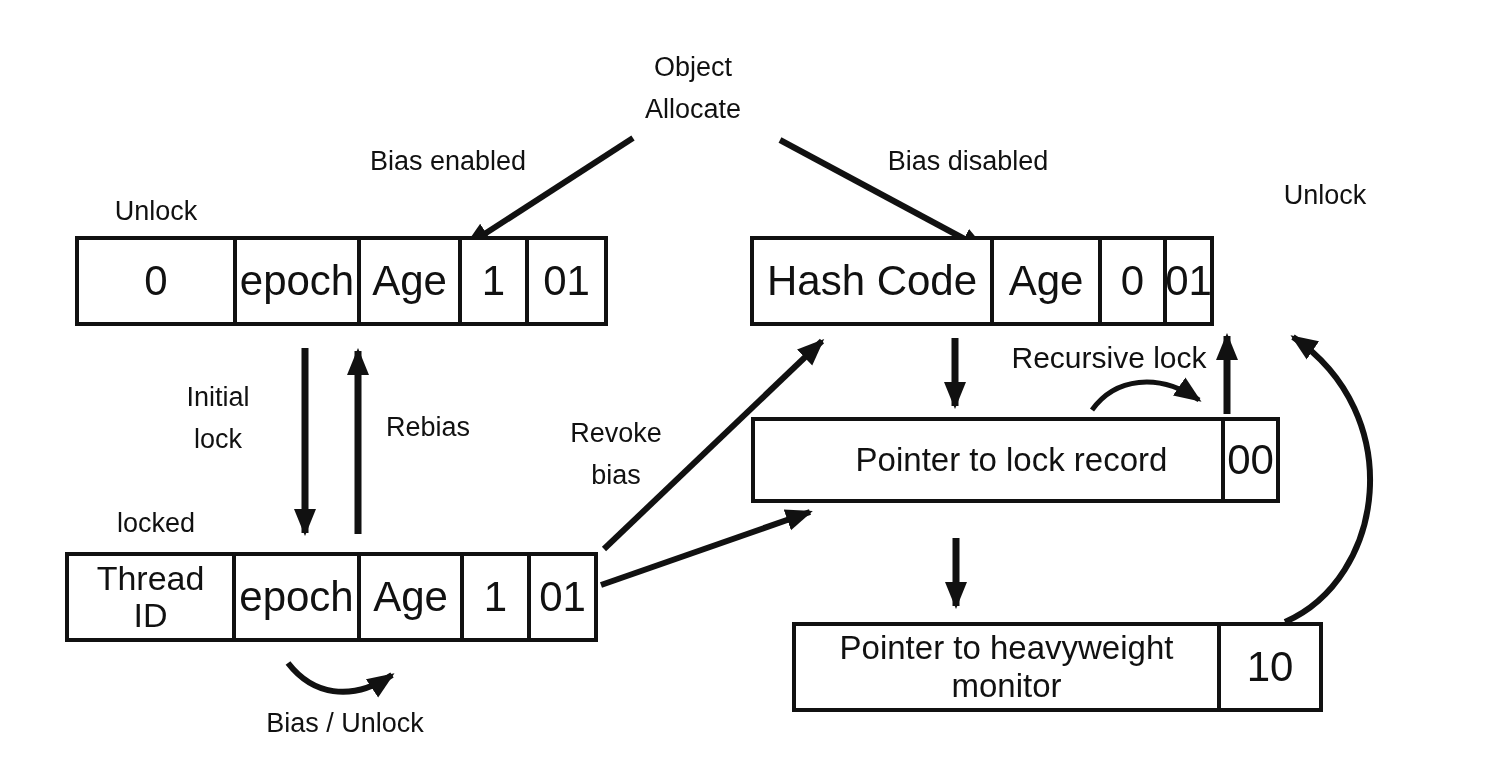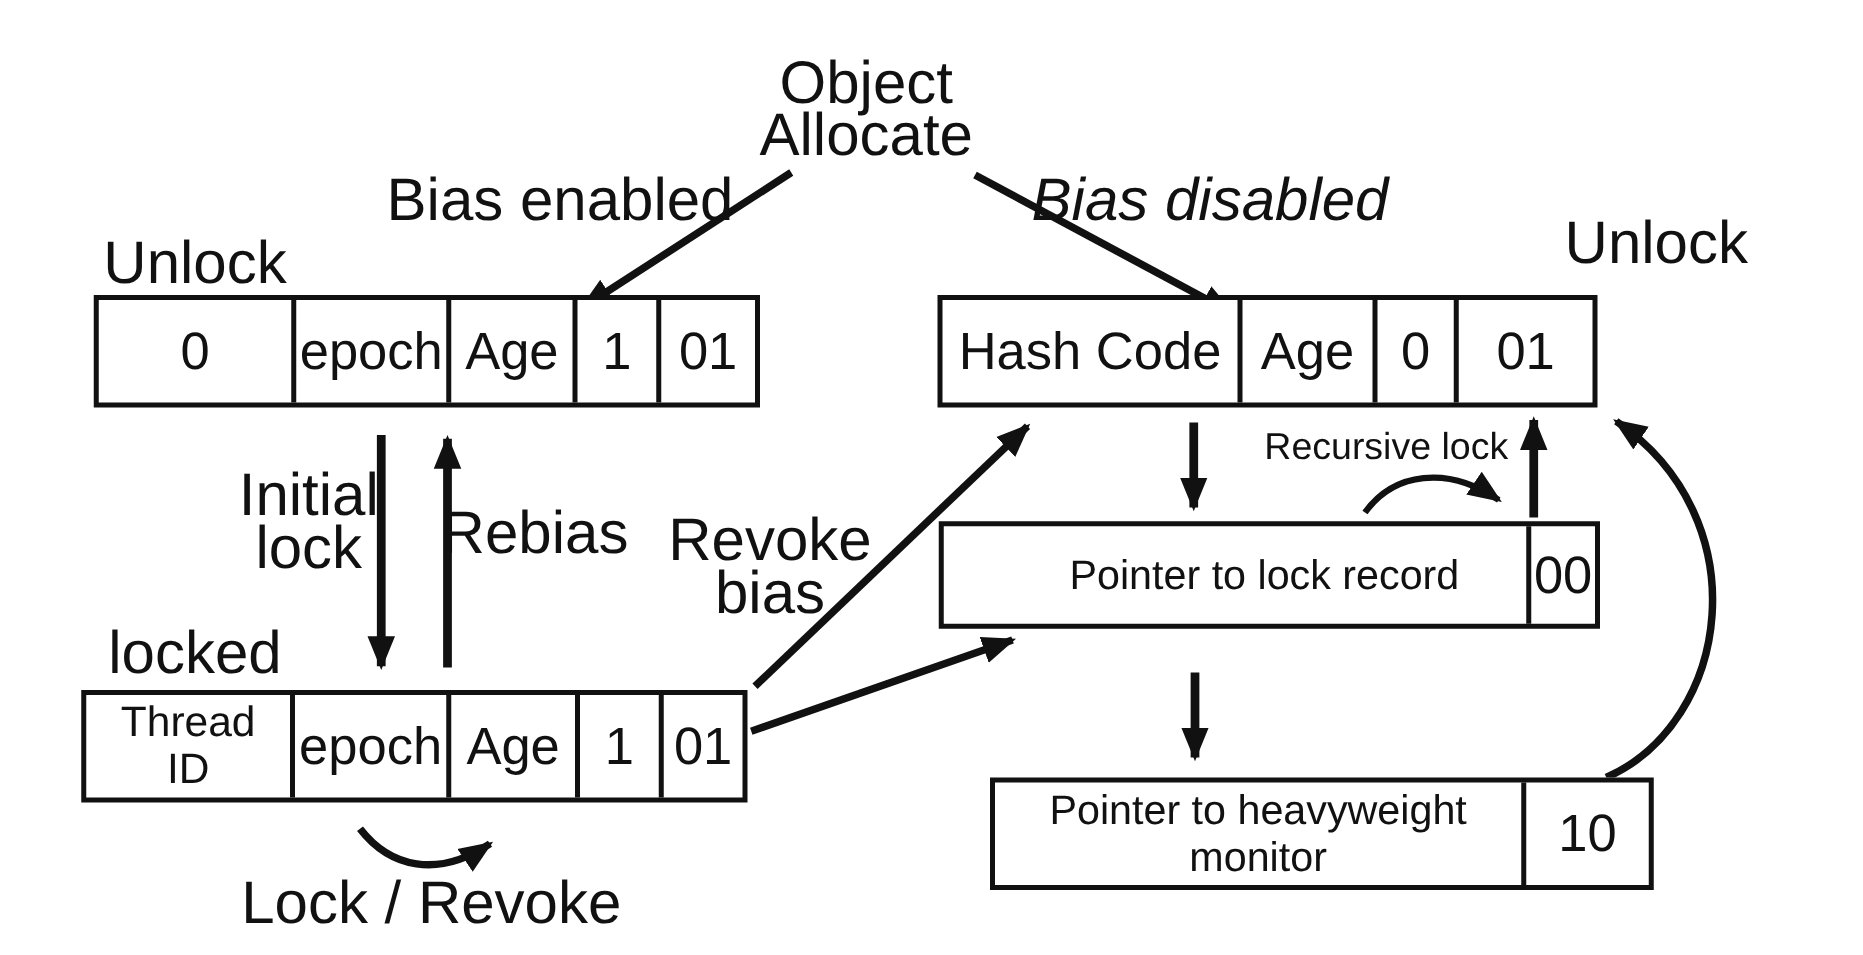--- a/index.html
+++ b/index.html
@@ -10,21 +10,21 @@
     font-family:"Liberation Sans",sans-serif;
     color:#111111;
     overflow:hidden;
   }
   .arrow-layer{position:absolute;left:0;top:0;width:1490px;height:764px;}
   .label{
     position:absolute;
     transform:translateX(-50%);
     text-align:center;
     white-space:nowrap;
-    font-size:48px;
+    font-size:27px;
     line-height:42px;
     color:#111111;
   }
   .label.small{font-size:30px;line-height:32px;}
   .mbox{
     position:absolute;
     display:flex;
     box-sizing:border-box;
     border:4px solid #111111;
     background:#ffffff;
@@ -70,53 +70,53 @@
     <path d="M1285,622 C1385,578 1408,415 1293,337" stroke="#111111" stroke-width="6" marker-end="url(#ah)"></path>
   </svg>
 
   <div class="label" style="left:693px;top:46px;">
     <div>Object</div>
     <div>Allocate</div>
   </div>
 
   <div class="label" style="left:448px;top:140px;">Bias enabled</div>
 
-  <div class="label" style="left:968px;top:140px;font-style:italic;">Bias disabled</div>
+  <div class="label" style="left:968px;top:140px;">Bias disabled</div>
 
   <div class="label" style="left:156px;top:190px;">Unlock</div>
 
   <div class="label" style="left:1325px;top:174px;">Unlock</div>
 
-  <div class="label" style="left:218px;top:376px;margin-left:29px;">
+  <div class="label" style="left:218px;top:376px;">
     <div>Initial</div>
     <div>lock</div>
   </div>
 
   <div class="label" style="left:428px;top:406px;">Rebias</div>
 
   <div class="label" style="left:156px;top:502px;">locked</div>
 
   <div class="label" style="left:616px;top:412px;">
     <div>Revoke</div>
     <div>bias</div>
   </div>
 
   <div class="label small" style="left:1109px;top:342px;text-align:center;">Recursive lock</div>
 
-  <div class="label" style="left:345px;top:702px;">Lock / Revoke</div>
+  <div class="label" style="left:345px;top:702px;">Bias / Unlock</div>
 
   <div class="mbox" style="left:75px;top:236px;width:533px;height:90px;">
     <div class="cell" style="width:158px;">0</div>
     <div class="cell" style="width:124px;">epoch</div>
     <div class="cell" style="width:101px;">Age</div>
     <div class="cell" style="width:67px;">1</div>
     <div class="cell" style="width:83px;flex:1;">01</div>
   </div>
 
-  <div class="mbox" style="left:750px;top:236px;width:528px;height:90px;">
+  <div class="mbox" style="left:750px;top:236px;width:464px;height:90px;">
     <div class="cell" style="width:240px;">Hash Code</div>
     <div class="cell" style="width:108px;">Age</div>
     <div class="cell" style="width:65px;">0</div>
     <div class="cell" style="width:115px;flex:1;">01</div>
   </div>
 
   <div class="mbox" style="left:65px;top:552px;width:533px;height:90px;">
     <div class="cell threadid" style="width:167px;">Thread ID</div>
     <div class="cell" style="width:125px;">epoch</div>
     <div class="cell" style="width:103px;">Age</div>

